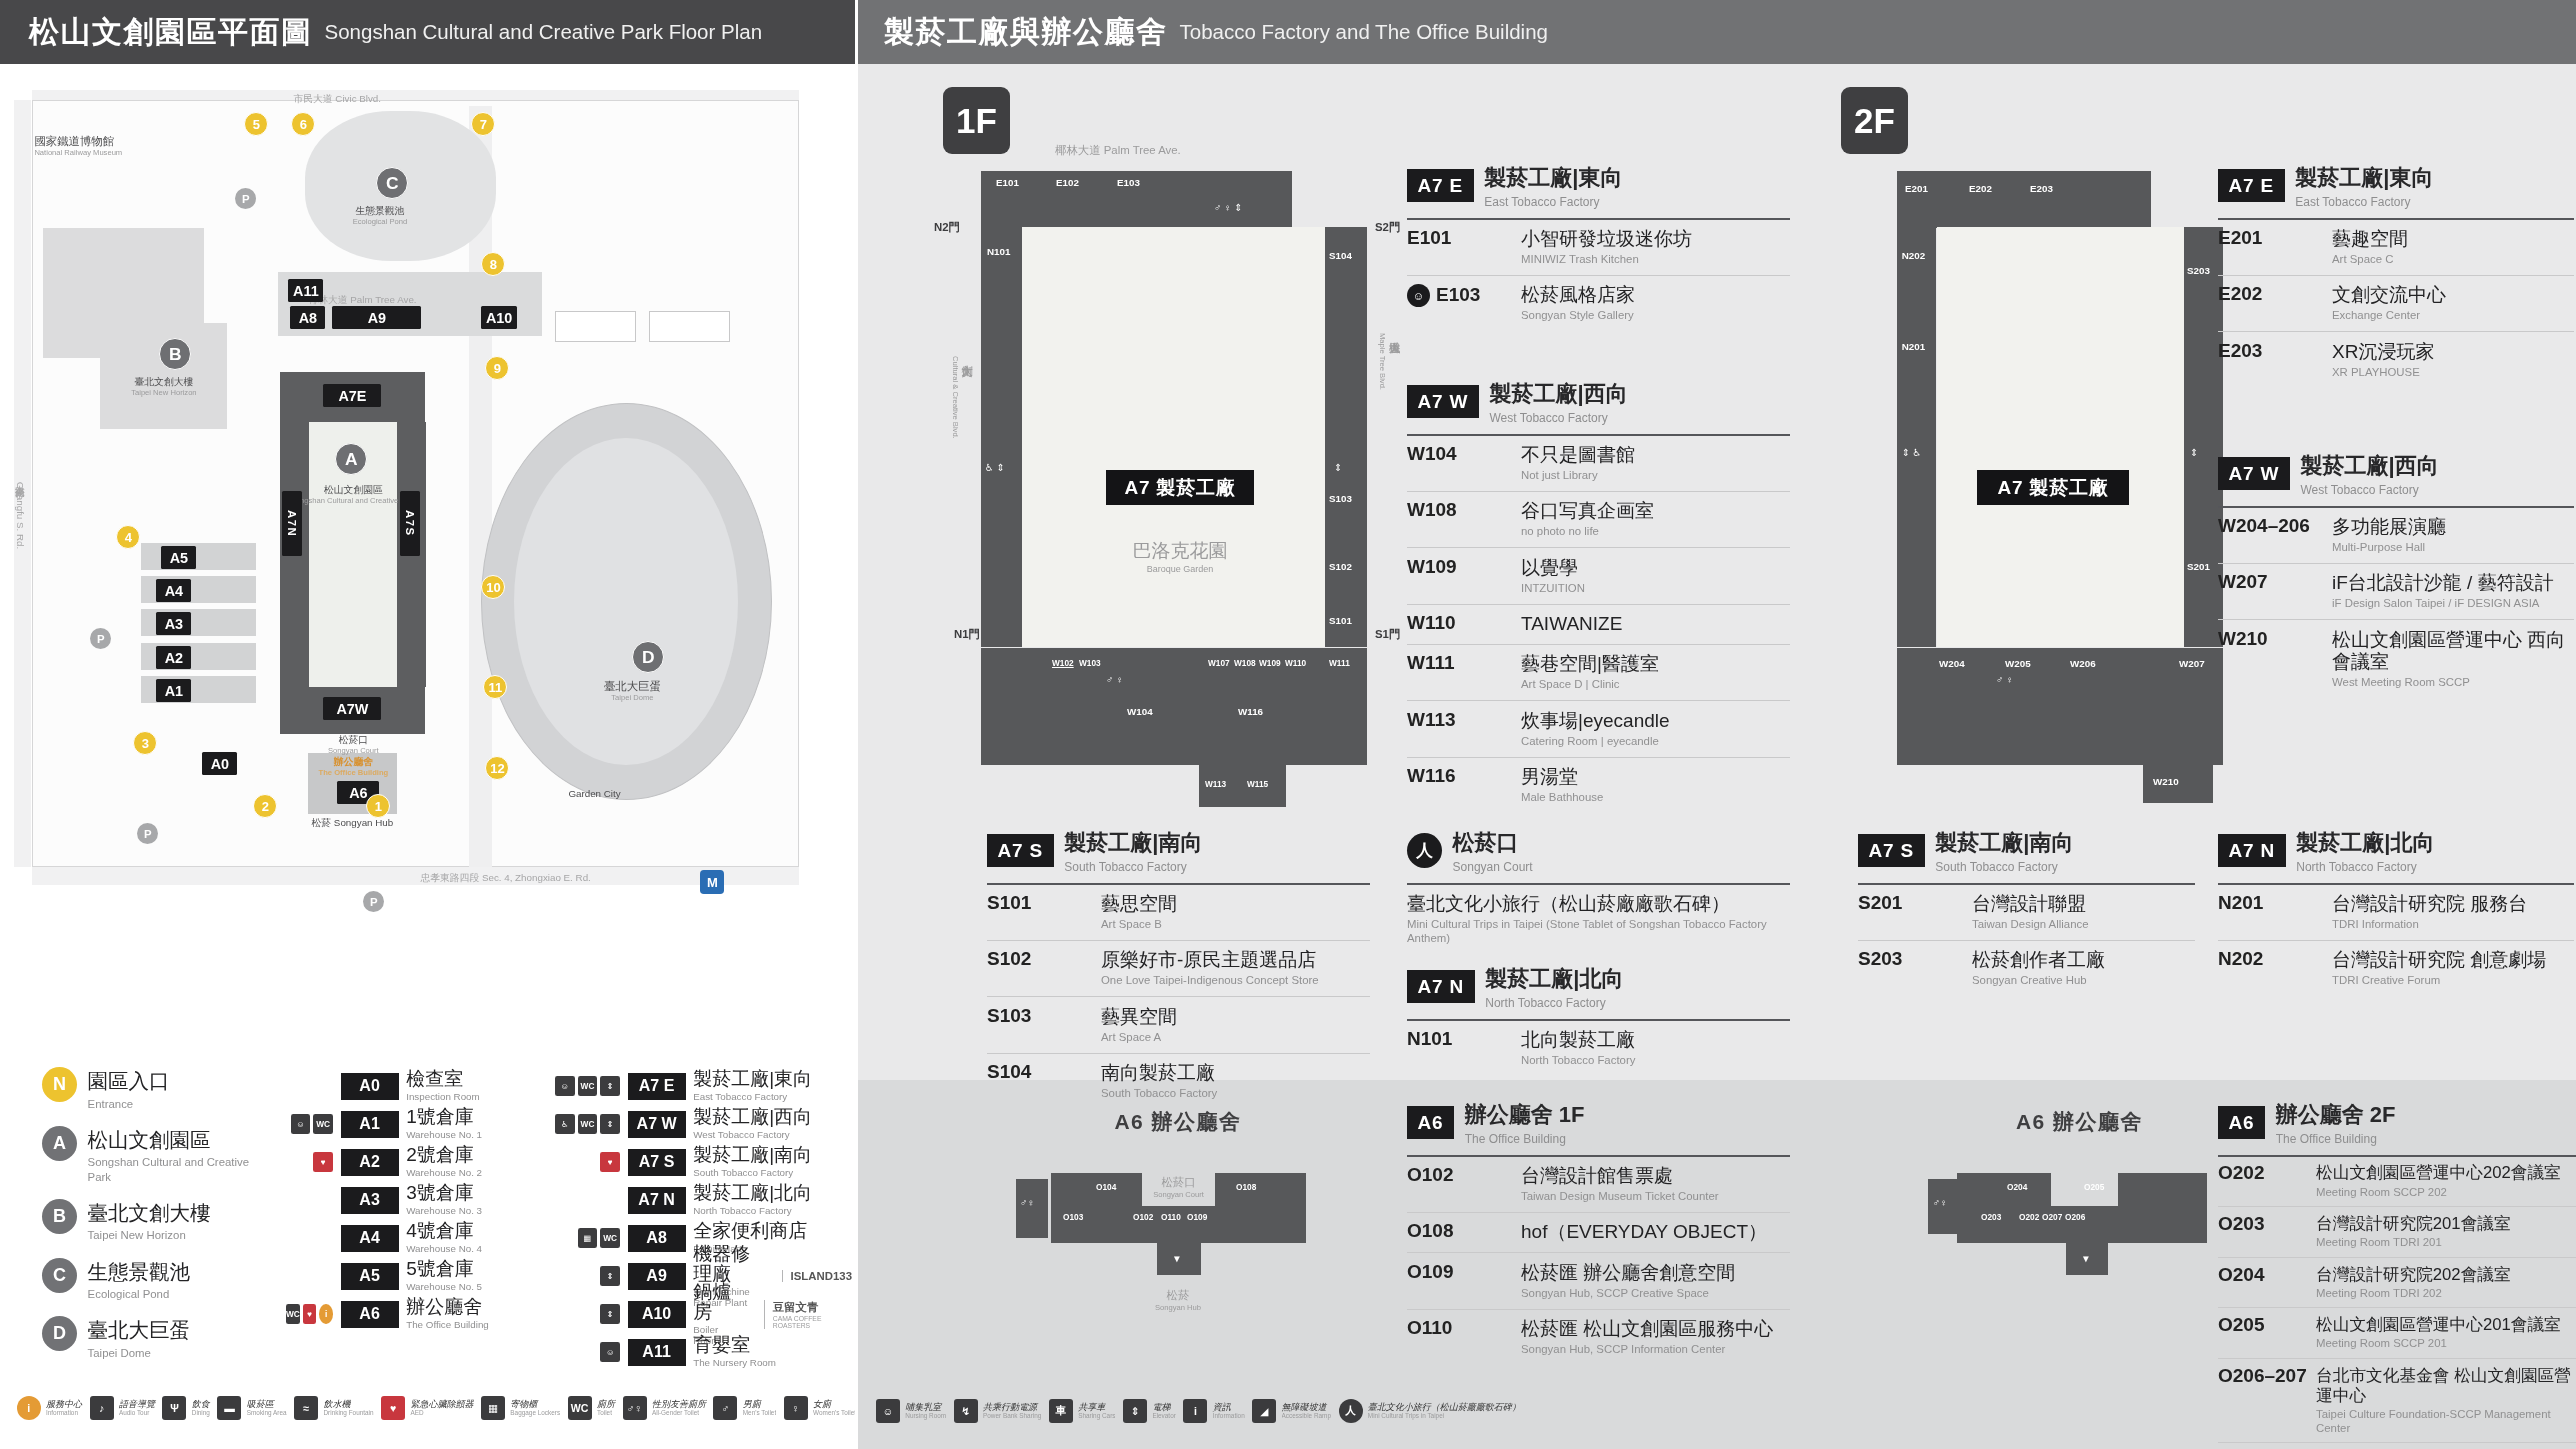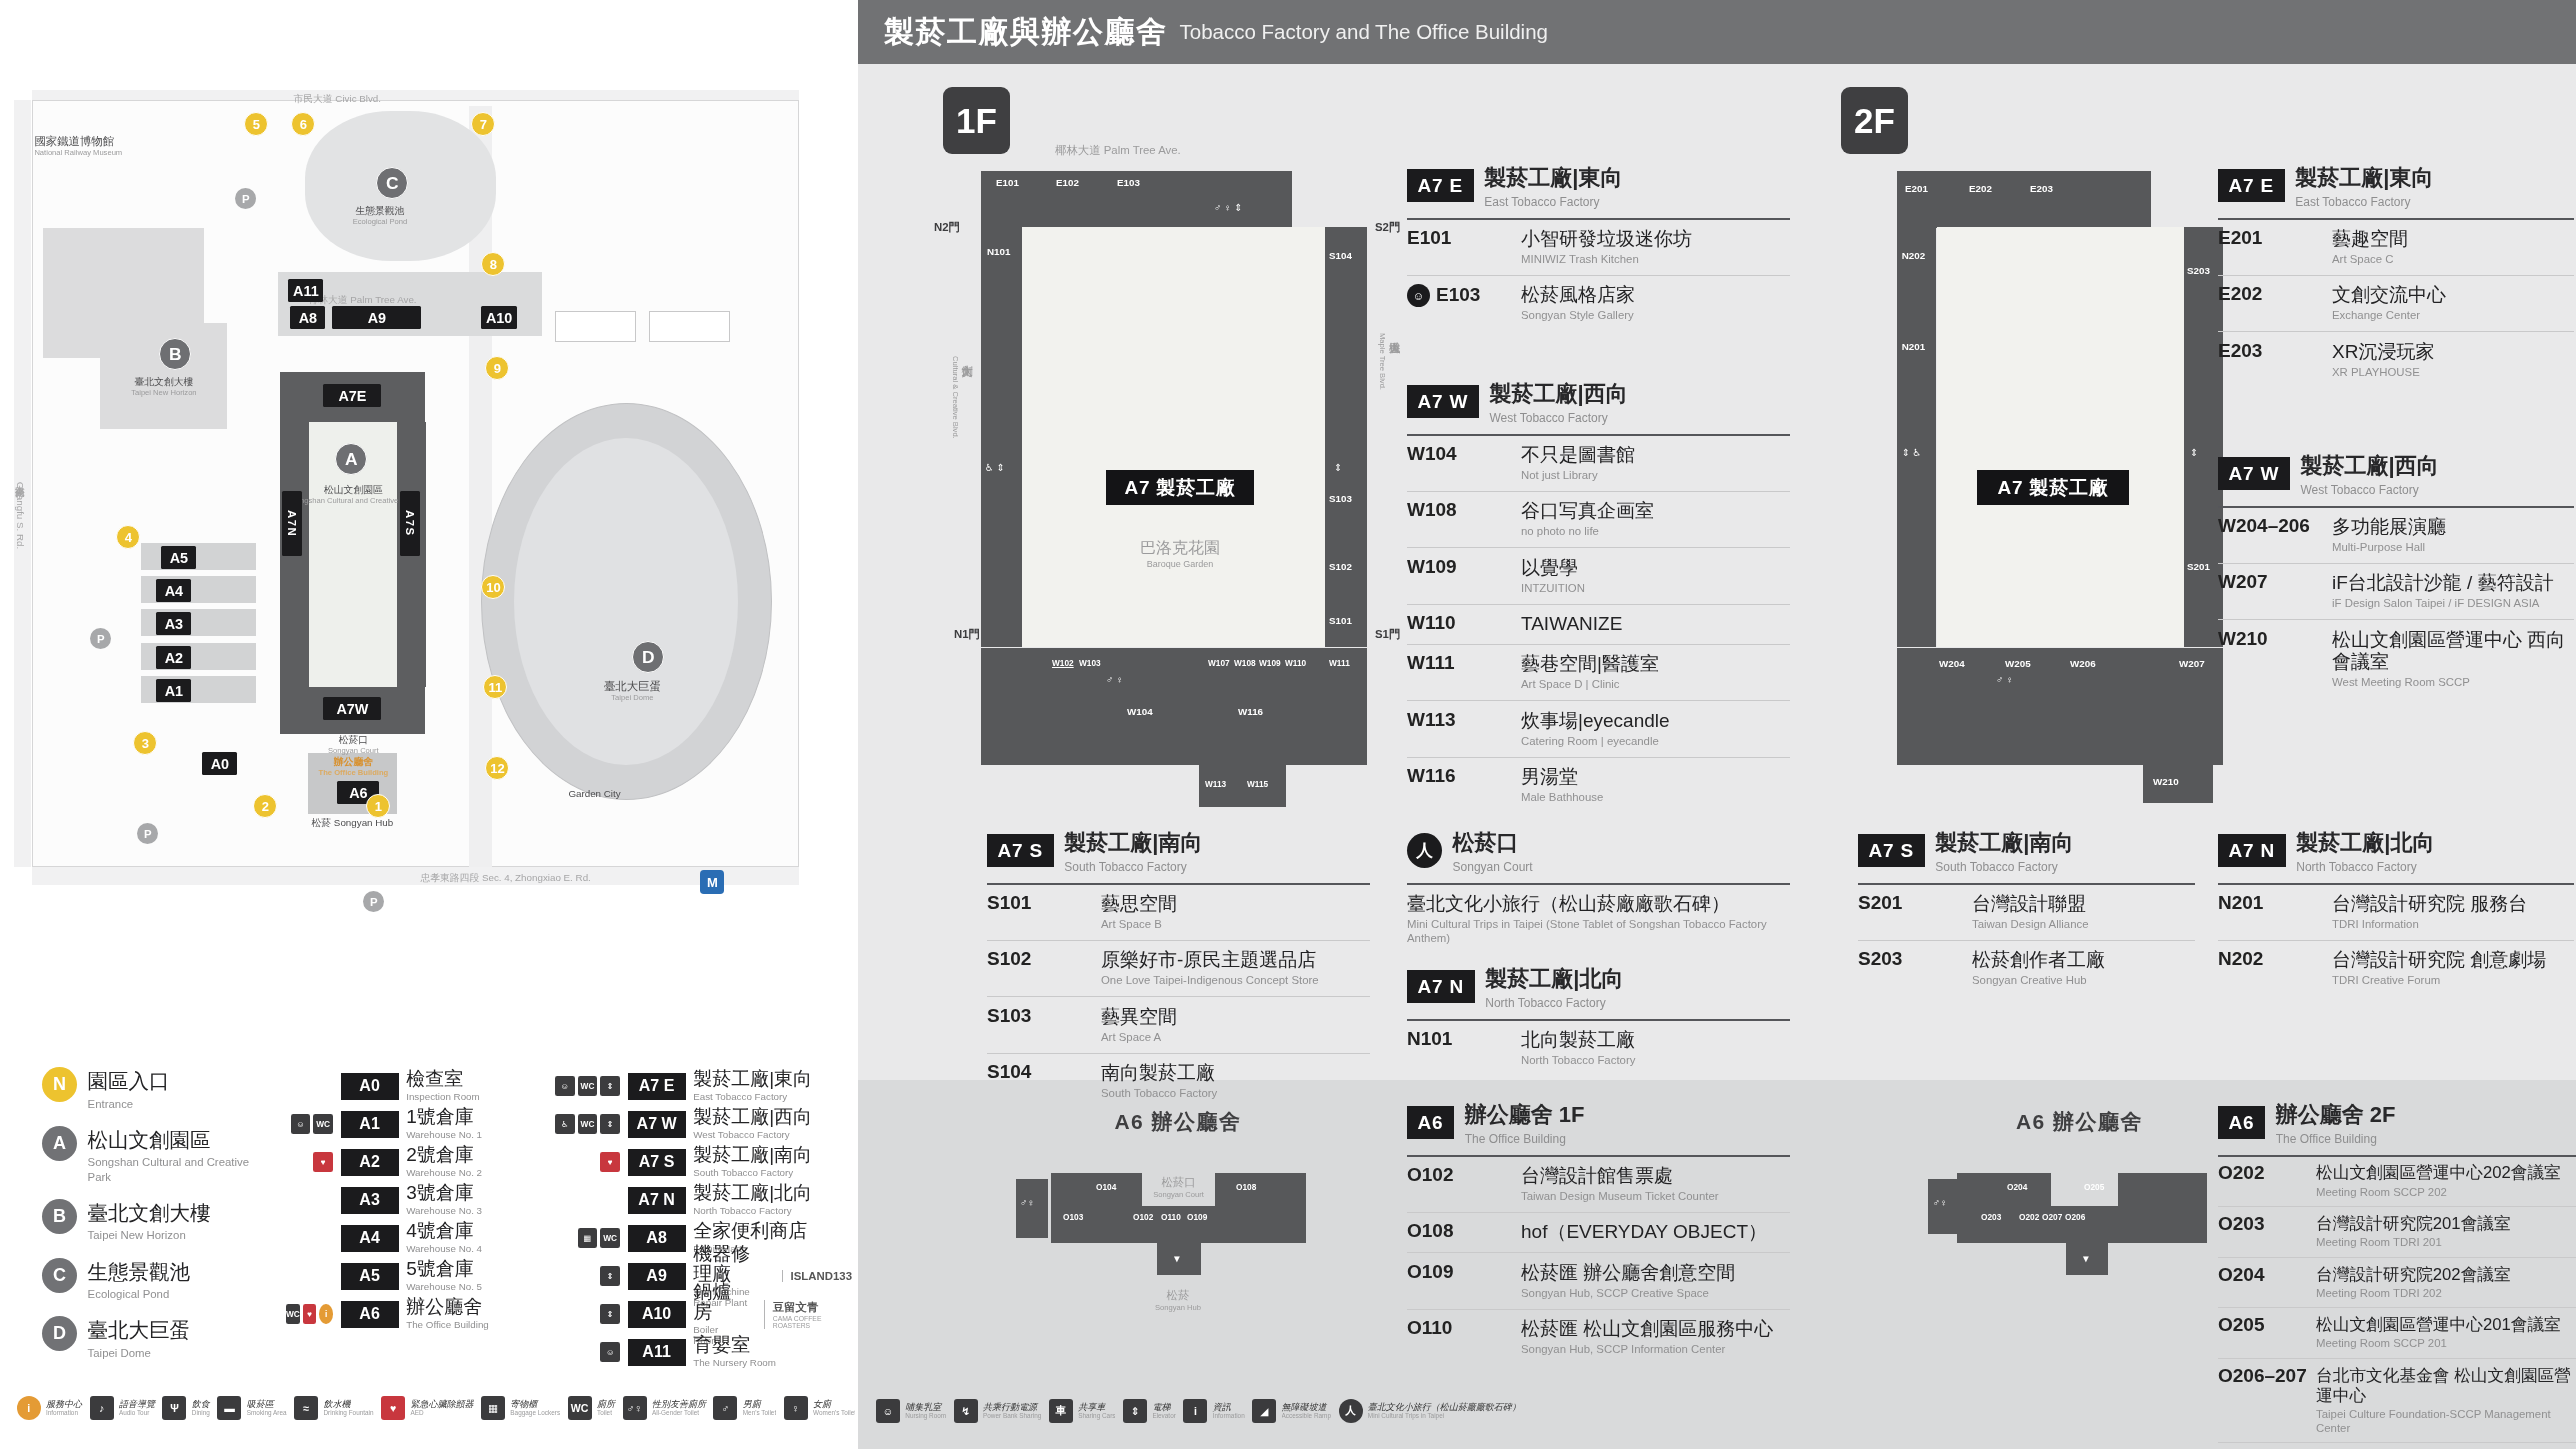--- a/index.html
+++ b/index.html
@@ -43,21 +43,21 @@
   .plan{position:absolute;}
   .pbar{position:absolute;background:#57585a;}
   .pcourtyard{position:absolute;background:#f2f2ee;}
   .proom{position:absolute;color:#fff;font-size:9.8px;font-weight:bold;white-space:nowrap;}
   .proom.xs{font-size:8.3px;}
   .pdoor{position:absolute;color:#3c3c3e;font-size:11.4px;font-weight:bold;white-space:nowrap;}
   .pic{position:absolute;color:#fff;font-size:9.8px;white-space:nowrap;}
   .pchip{position:absolute;background:#141416;color:#fff;font-weight:bold;font-size:19px;
          display:flex;align-items:center;justify-content:center;letter-spacing:0.8px;}
   .pgarden{position:absolute;text-align:center;color:#9b9b9c;}
-  .pgarden .z{font-size:16px;display:block;}
+  .pgarden .z{font-size:19px;display:block;}
   .pgarden .e{font-size:9px;display:block;}
   .pstreet{position:absolute;color:#9b9b9c;font-size:11.4px;line-height:1.2;white-space:nowrap;}
   .pstreet .e{display:block;font-size:7.6px;}
   .a6title{position:absolute;left:0;right:0;text-align:center;font-size:21px;font-weight:bold;color:#3f3f41;letter-spacing:1.5px;}
   
   .sec{position:absolute;}
   .shead{display:flex;gap:10.6px;align-items:center;border-bottom:2.3px solid #55565a;padding-bottom:9px;}
   .schip{background:#1b1b1d;color:#fff;font-weight:bold;font-size:19px;padding:5.3px 10.6px;letter-spacing:0.8px;white-space:nowrap;}
   .scircle{width:35px;height:35px;border-radius:50%;background:#1b1b1d;color:#fff;font-size:16.7px;font-weight:bold;
            display:flex;align-items:center;justify-content:center;flex:none;}
@@ -115,20 +115,24 @@
   .sitem.amber .sic{background:#e49b35;border-radius:50%;}
   .sitem.round .sic{border-radius:50%;}
   .st .zh{font-size:9px;color:#333;line-height:1.15;white-space:nowrap;font-style:italic;}
   .st .en{font-size:6.4px;color:#9b9b9c;line-height:1.15;white-space:nowrap;max-width:91px;overflow:hidden;}
 </style>
 </head>
 <body>
 
 <div id="root">
 
+  <div class="hdr" id="hdr-l">
+    <span class="zh">松山文創園區平面圖</span>
+    <span class="en">Songshan Cultural and Creative Park Floor Plan</span>
+  </div>
   <div class="hdr" id="hdr-r">
     <span class="zh">製菸工廠與辦公廳舍</span>
     <span class="en">Tobacco Factory and The Office Building</span>
   </div>
 
   <div id="lbody">
     <div id="map">
 
       <div class="shape" style="left:21px;top:19.7px;width:767px;height:16.7px;background:#f1f1f2;"></div>
       <div class="shape" style="left:3px;top:30px;width:16.7px;height:767px;background:#f1f1f2;"></div>

